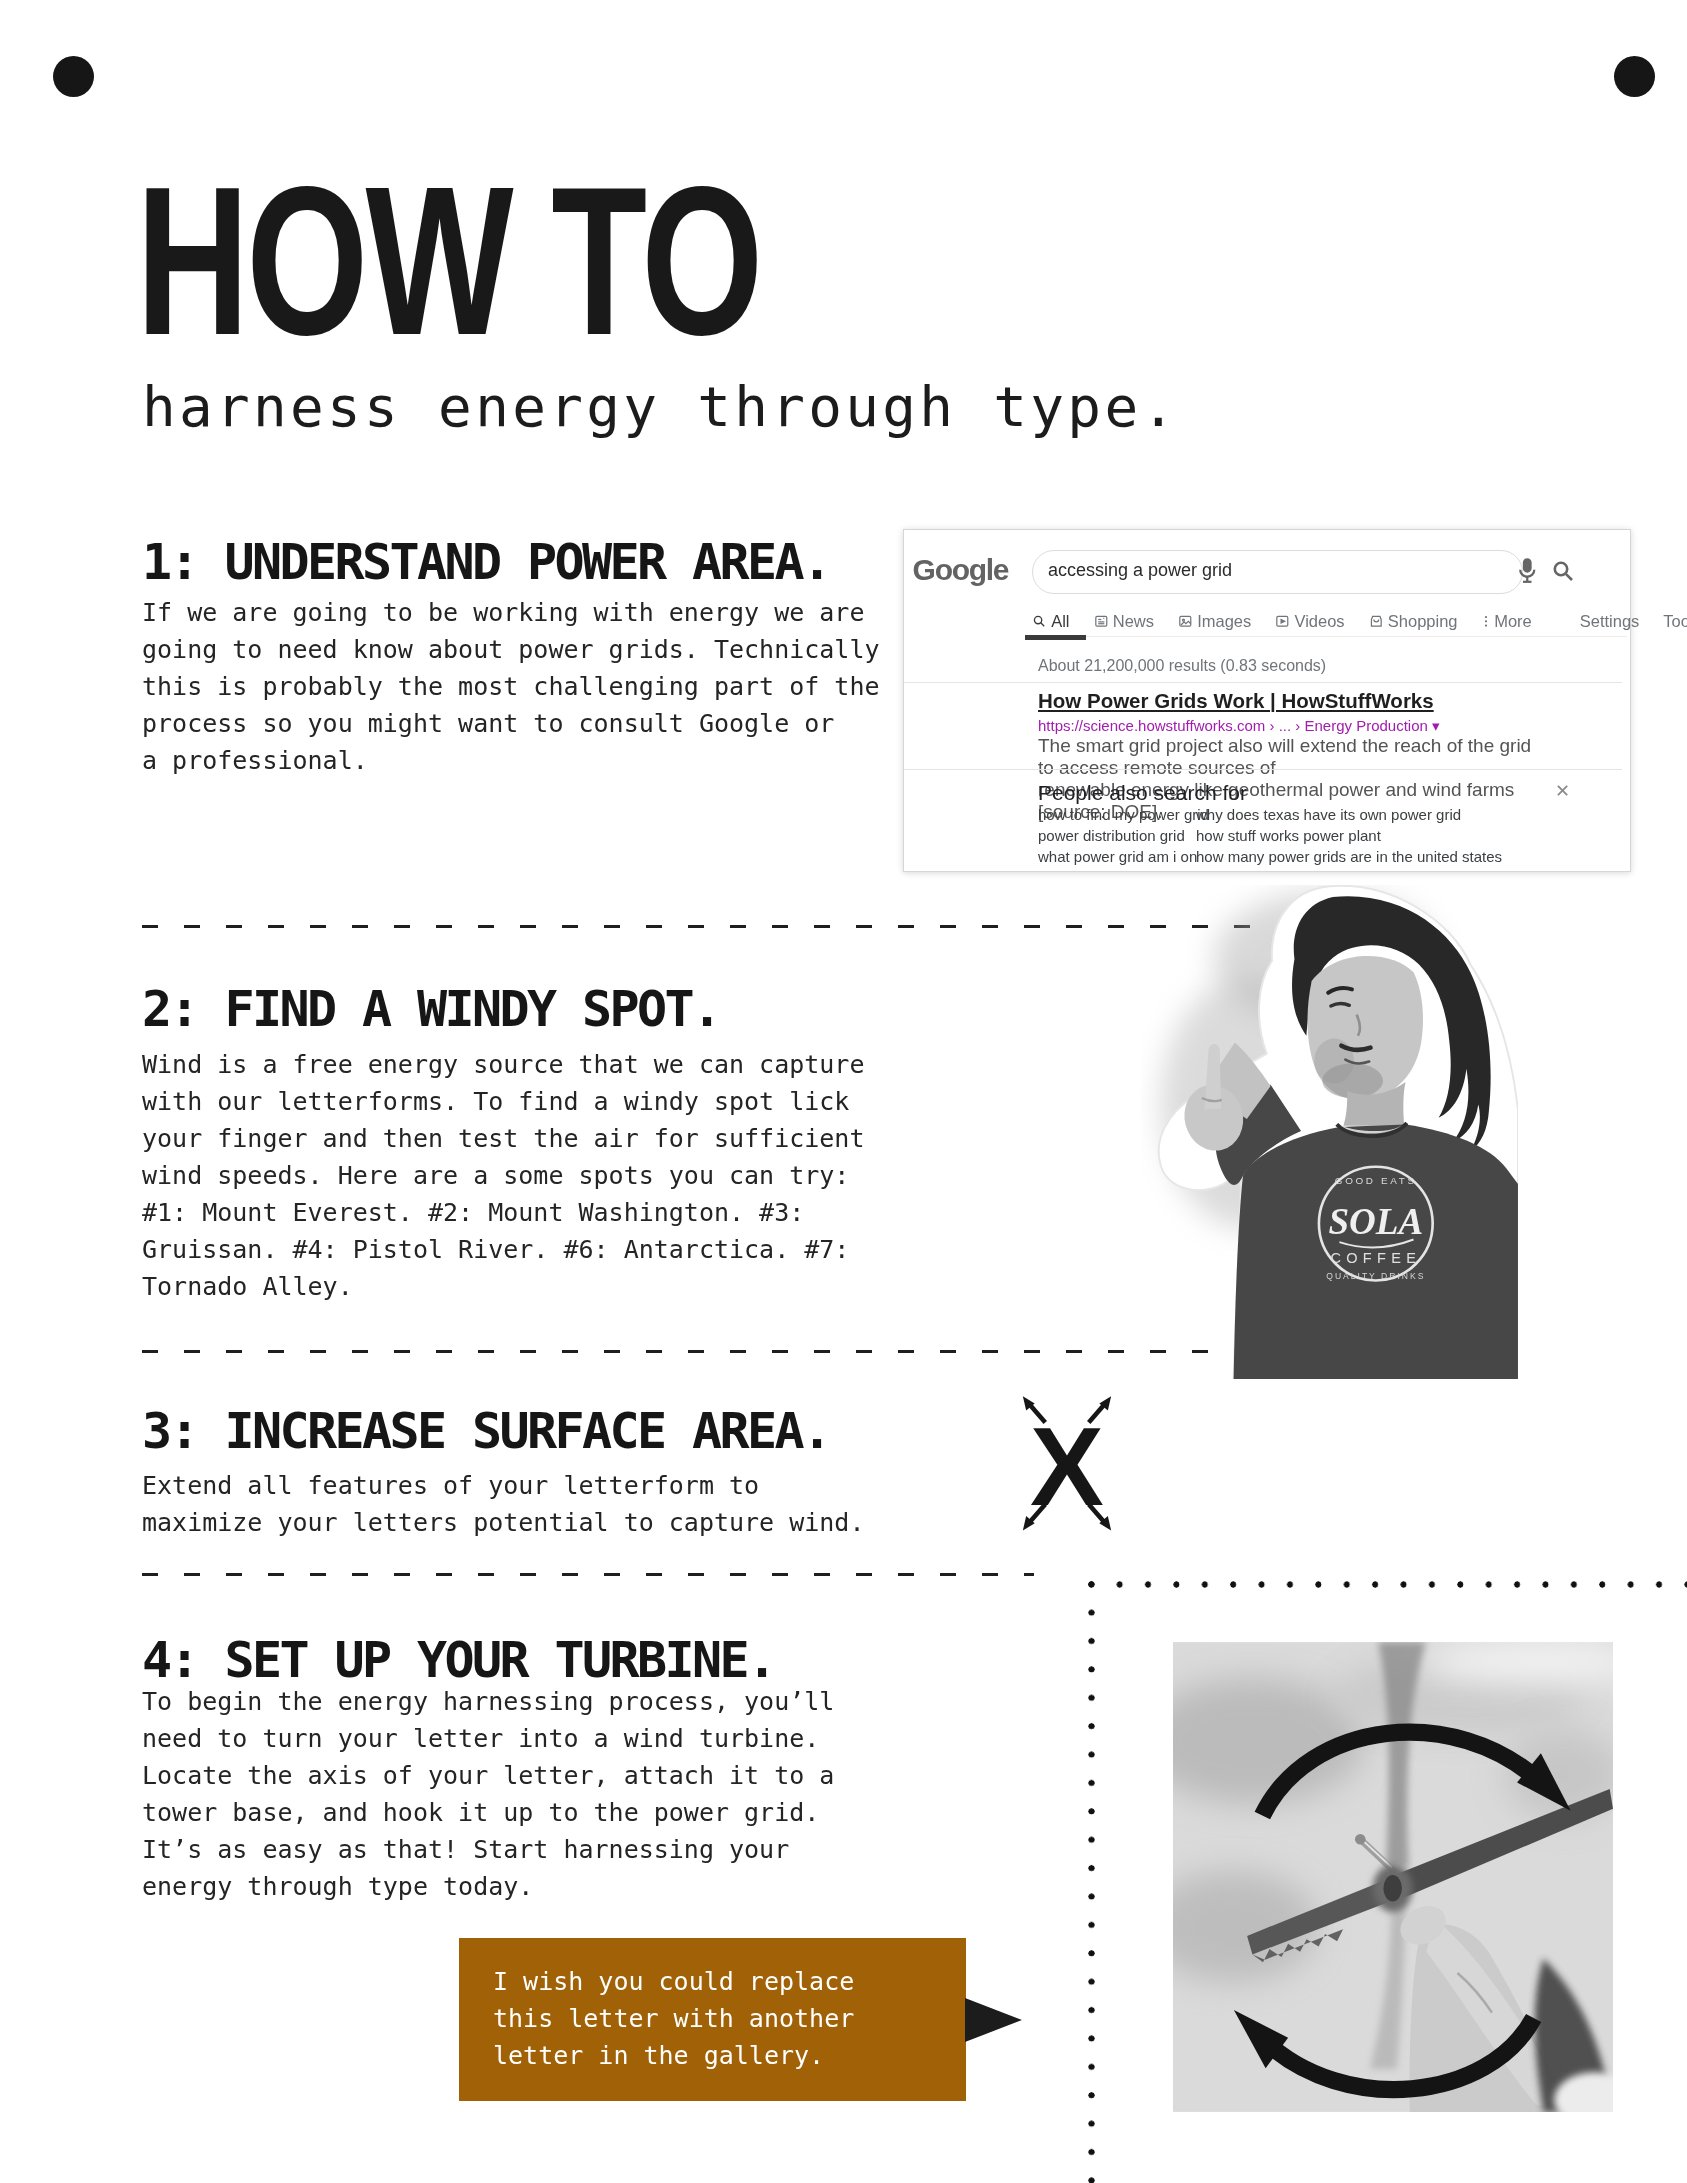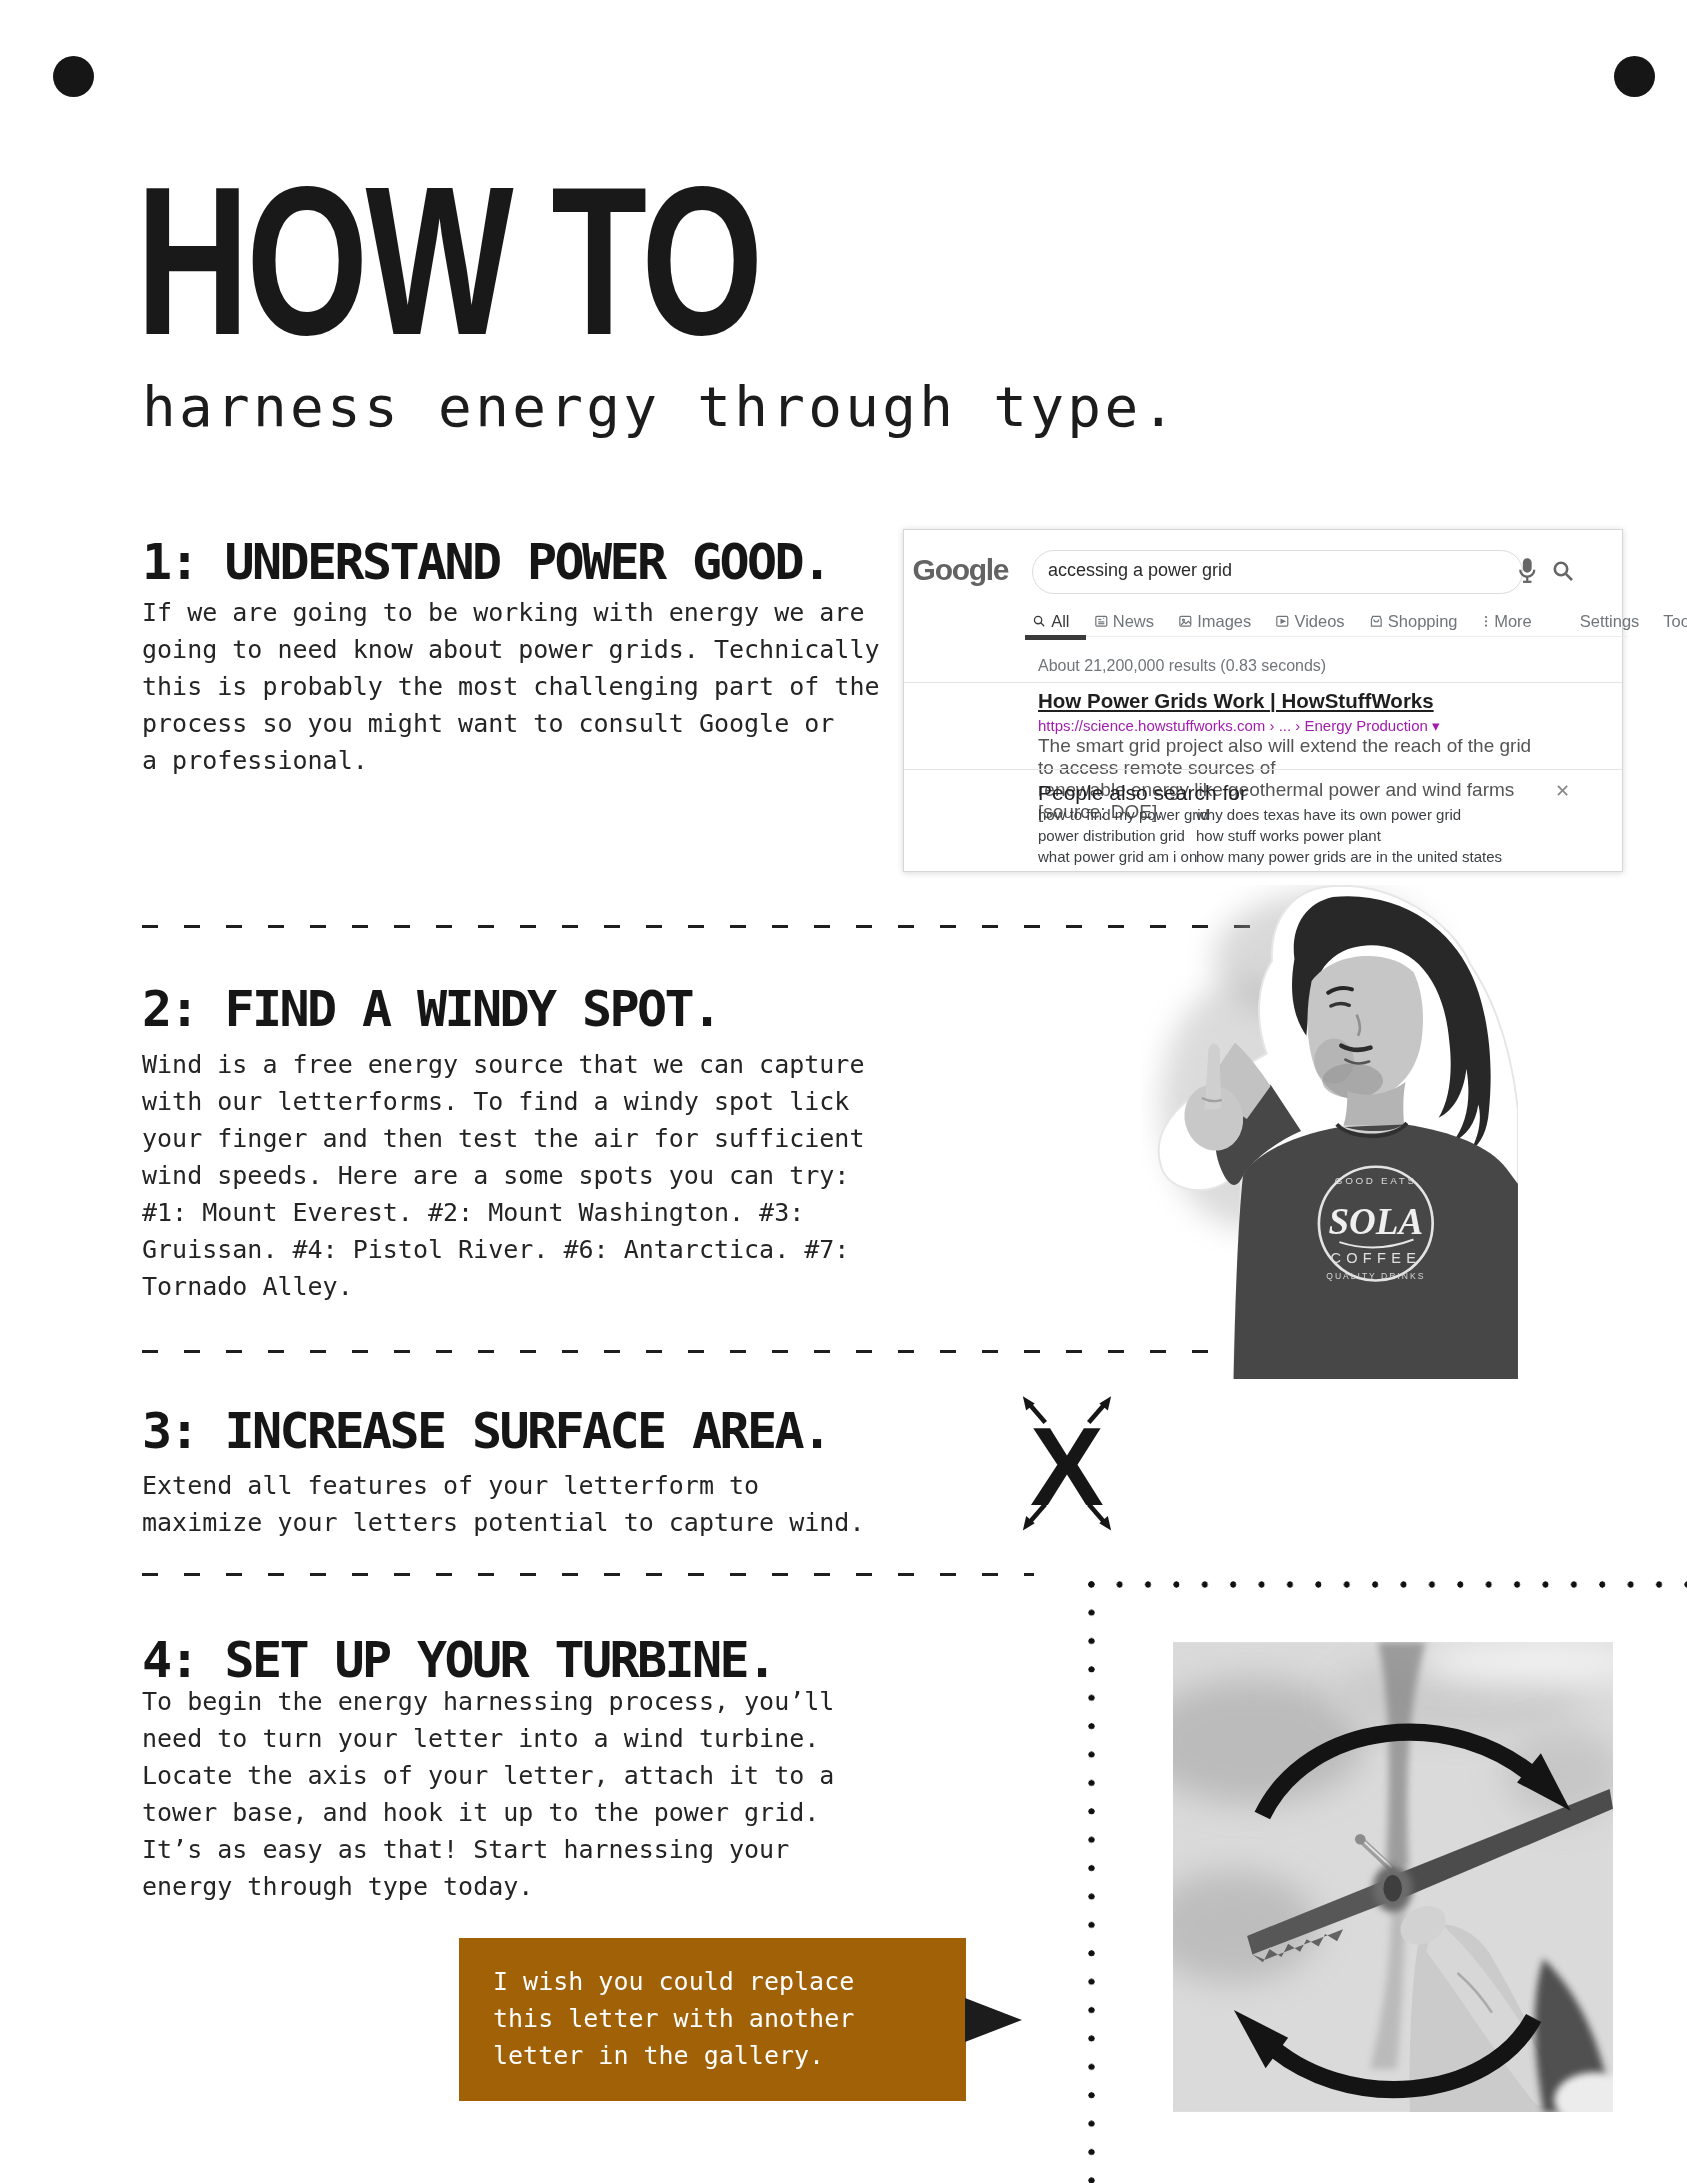--- a/index.html
+++ b/index.html
@@ -14,21 +14,21 @@
   .hero-sub{left:142px;top:374px;font-size:56px;letter-spacing:3.3px;color:#1c1c1c;white-space:nowrap;}
   .sec-h{font-weight:bold;font-size:50px;letter-spacing:-2.6px;line-height:1;color:#161616;white-space:nowrap;}
   .sec-b{font-size:25px;line-height:37px;color:#242424;white-space:pre-line;}
   .dash-rule{height:3.3px;background:repeating-linear-gradient(90deg,#1f1f1f 0 16px,transparent 16px 42px);}
   .dots-h{height:6.6px;background-image:radial-gradient(circle at 3.3px 3.3px,#111 2.8px,transparent 3.2px);
           background-size:28.4px 6.6px;background-repeat:repeat-x;}
   .dots-v{width:6.6px;background-image:radial-gradient(circle at 3.3px 3.3px,#111 2.8px,transparent 3.2px);
           background-size:6.6px 28.4px;background-repeat:repeat-y;}
   
   .gcard{left:903px;top:529px;width:718px;height:341px;background:#fff;border:0.7px solid #d6d6d6;
-         box-shadow:0 1.3px 6.6px rgba(0,0,0,.16);font-family:"Liberation Sans",sans-serif;}
+         box-shadow:0 1.3px 6.6px rgba(0,0,0,.16);font-family:"Liberation Sans",sans-serif;padding-left:8px;}
   .glogo{left:8.6px;top:22.5px;font-size:30px;font-weight:bold;letter-spacing:-1.3px;color:#636363;}
   .gbox{left:128px;top:20px;width:489px;height:42px;border:1px solid #dcdcdc;border-radius:22px;}
   .gquery{left:144px;top:30px;font-size:18px;color:#2b2b2b;}
   .gicon{color:#6f6f6f;}
   .gtabs{left:128px;top:77px;width:595px;height:29px;display:flex;align-items:center;gap:24px;
          font-size:16.5px;color:#70757a;border-bottom:0.7px solid #ececec;}
   .gtab{display:flex;align-items:center;gap:4.6px;}
   .gtab.active{color:#3a3a3a;}
   .gtab svg{display:block;}
   .gunder{left:121px;top:105px;width:61px;height:4.6px;background:#3a3a3a;}
@@ -50,21 +50,21 @@
 <body>
 
 <div id="page">
 
   <div class="abs dot" style="left:53px;top:56px;"></div>
   <div class="abs dot" style="left:1614px;top:56px;"></div>
 
   <div class="abs hero-title">HOW TO</div>
   <div class="abs hero-sub mono">harness energy through type.</div>
 
-  <div class="abs sec-h mono" style="left:142px;top:537px;">1: UNDERSTAND POWER GOOD.</div>
+  <div class="abs sec-h mono" style="left:142px;top:537px;">1: UNDERSTAND POWER AREA.</div>
   <div class="abs sec-b mono" style="left:142px;top:594px;width:780px;">If we are going to be working with energy we are
 going to need know about power grids. Technically
 this is probably the most challenging part of the
 process so you might want to consult Google or
 a professional.</div>
 
   <div class="abs gcard">
     <div class="abs glogo">Google</div>
     <div class="abs gbox"></div>
     <div class="abs gquery">accessing a power grid</div>

